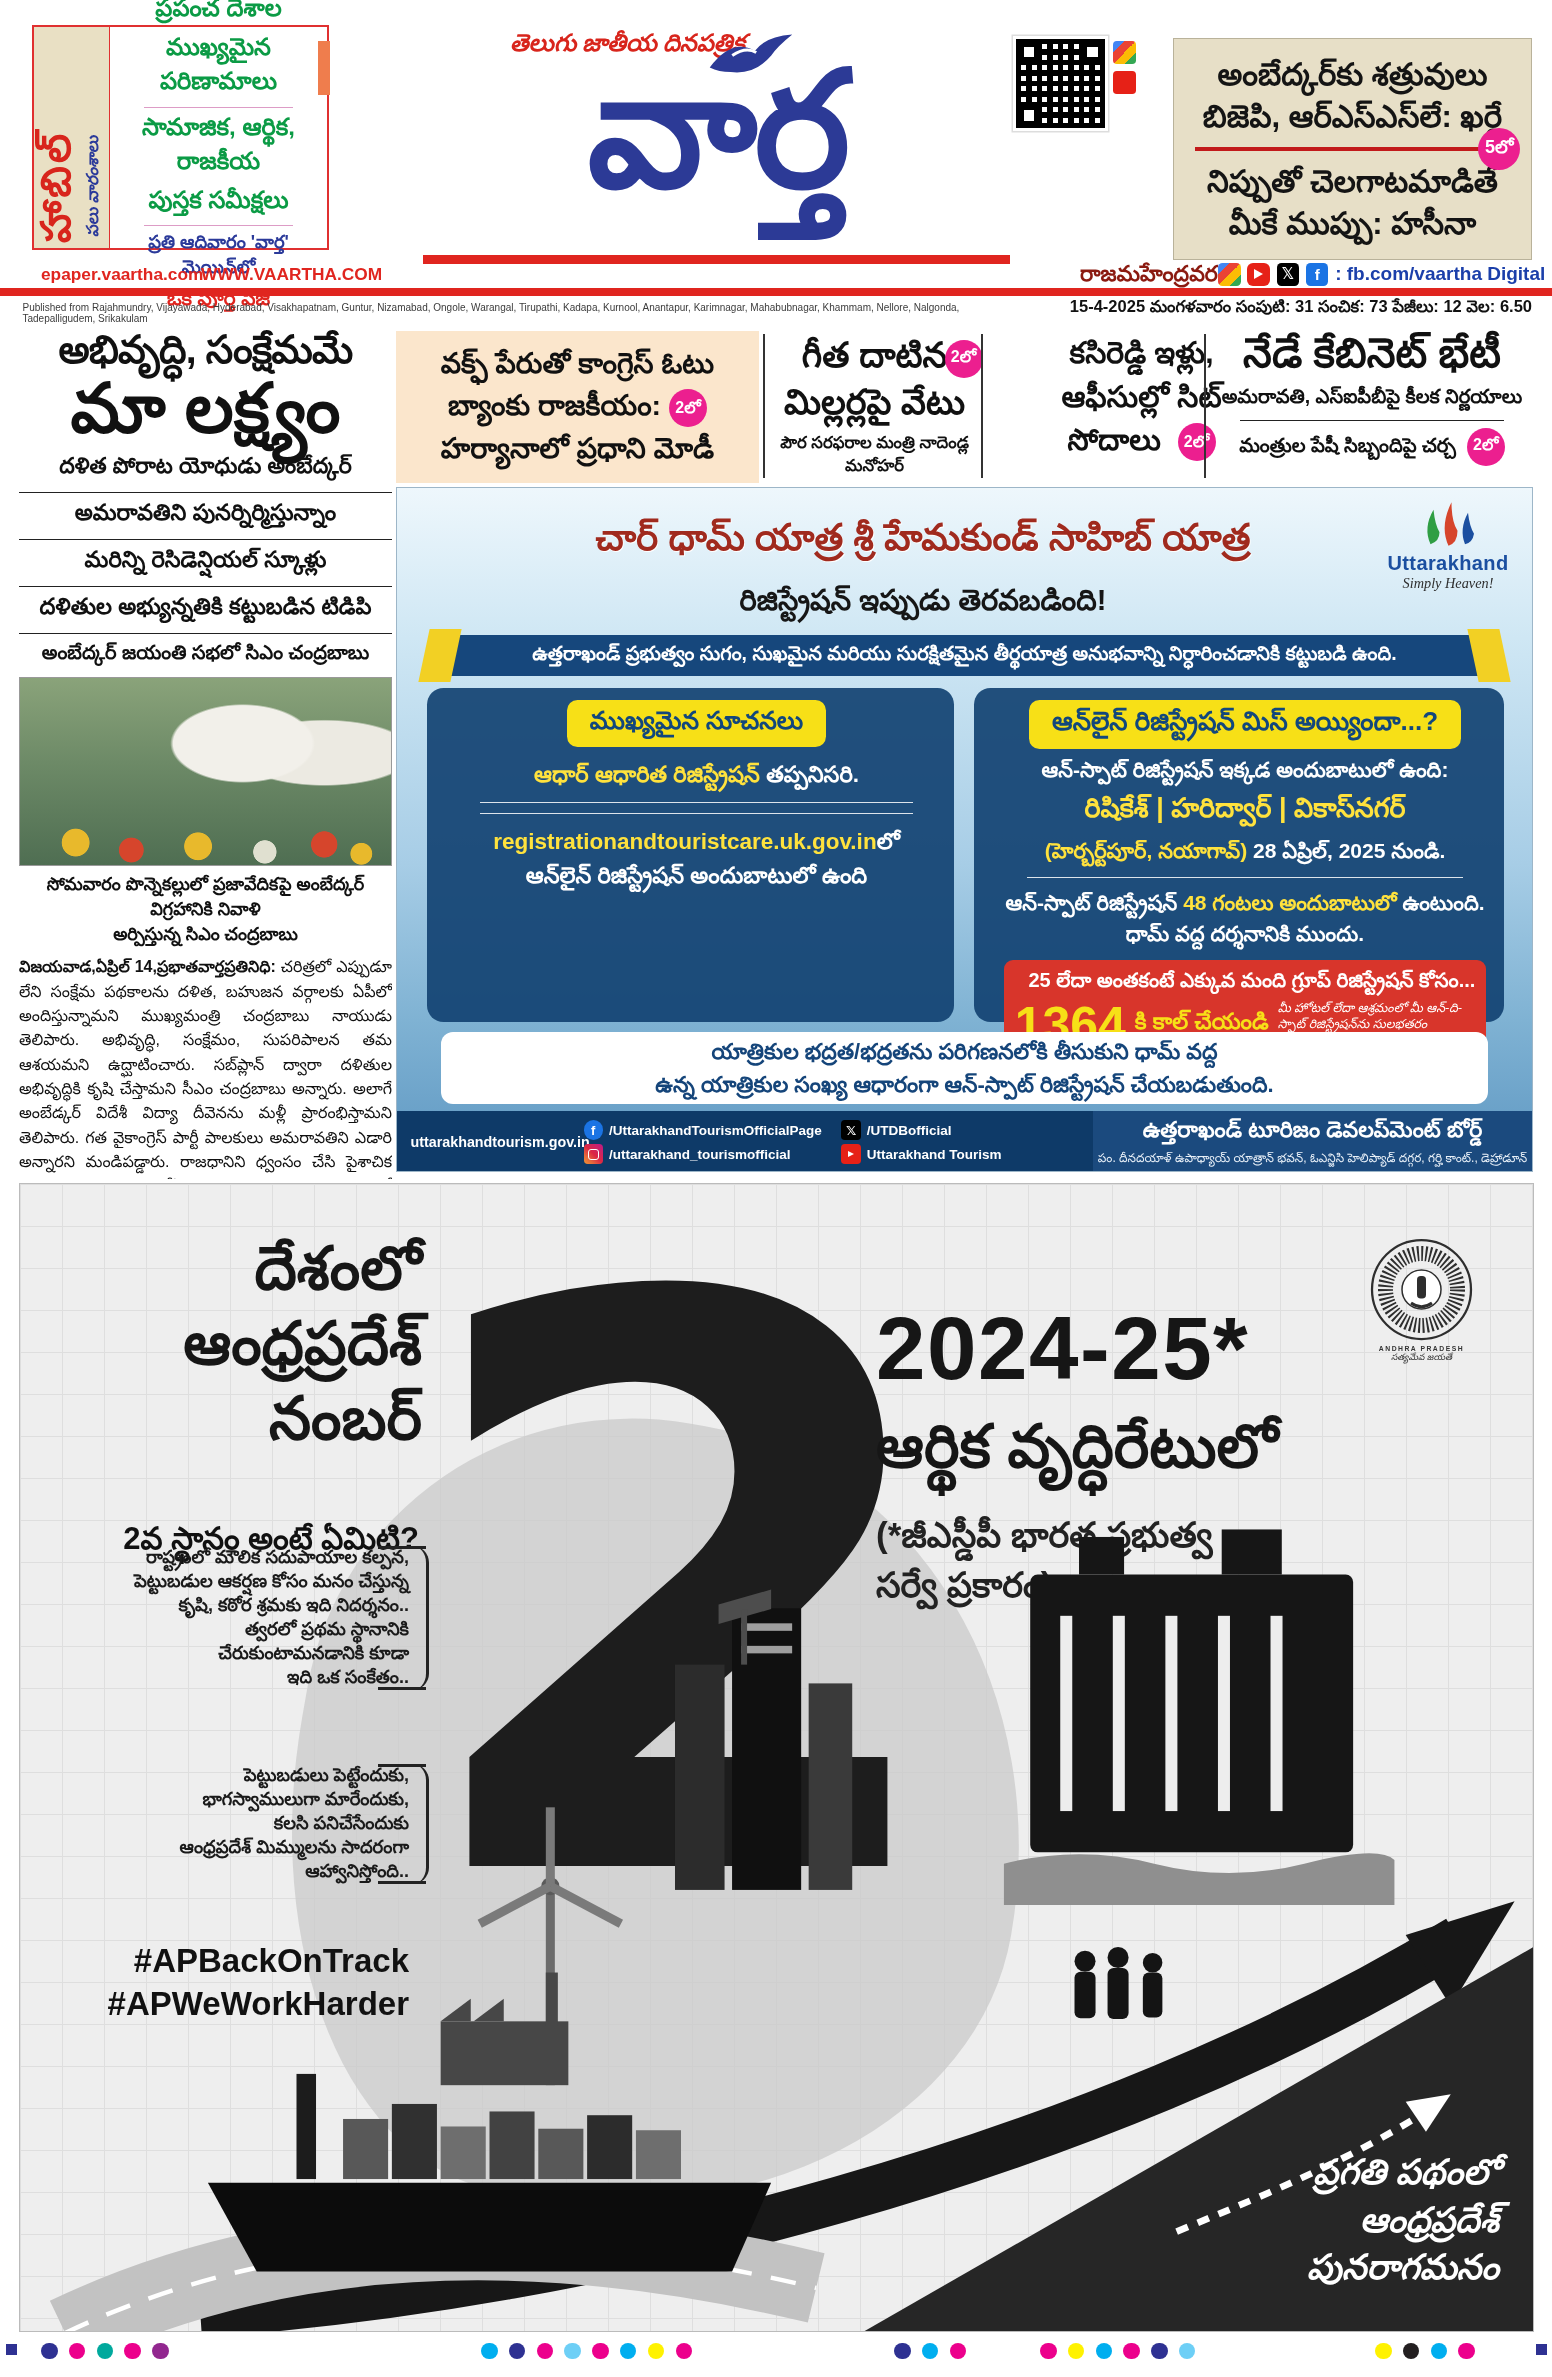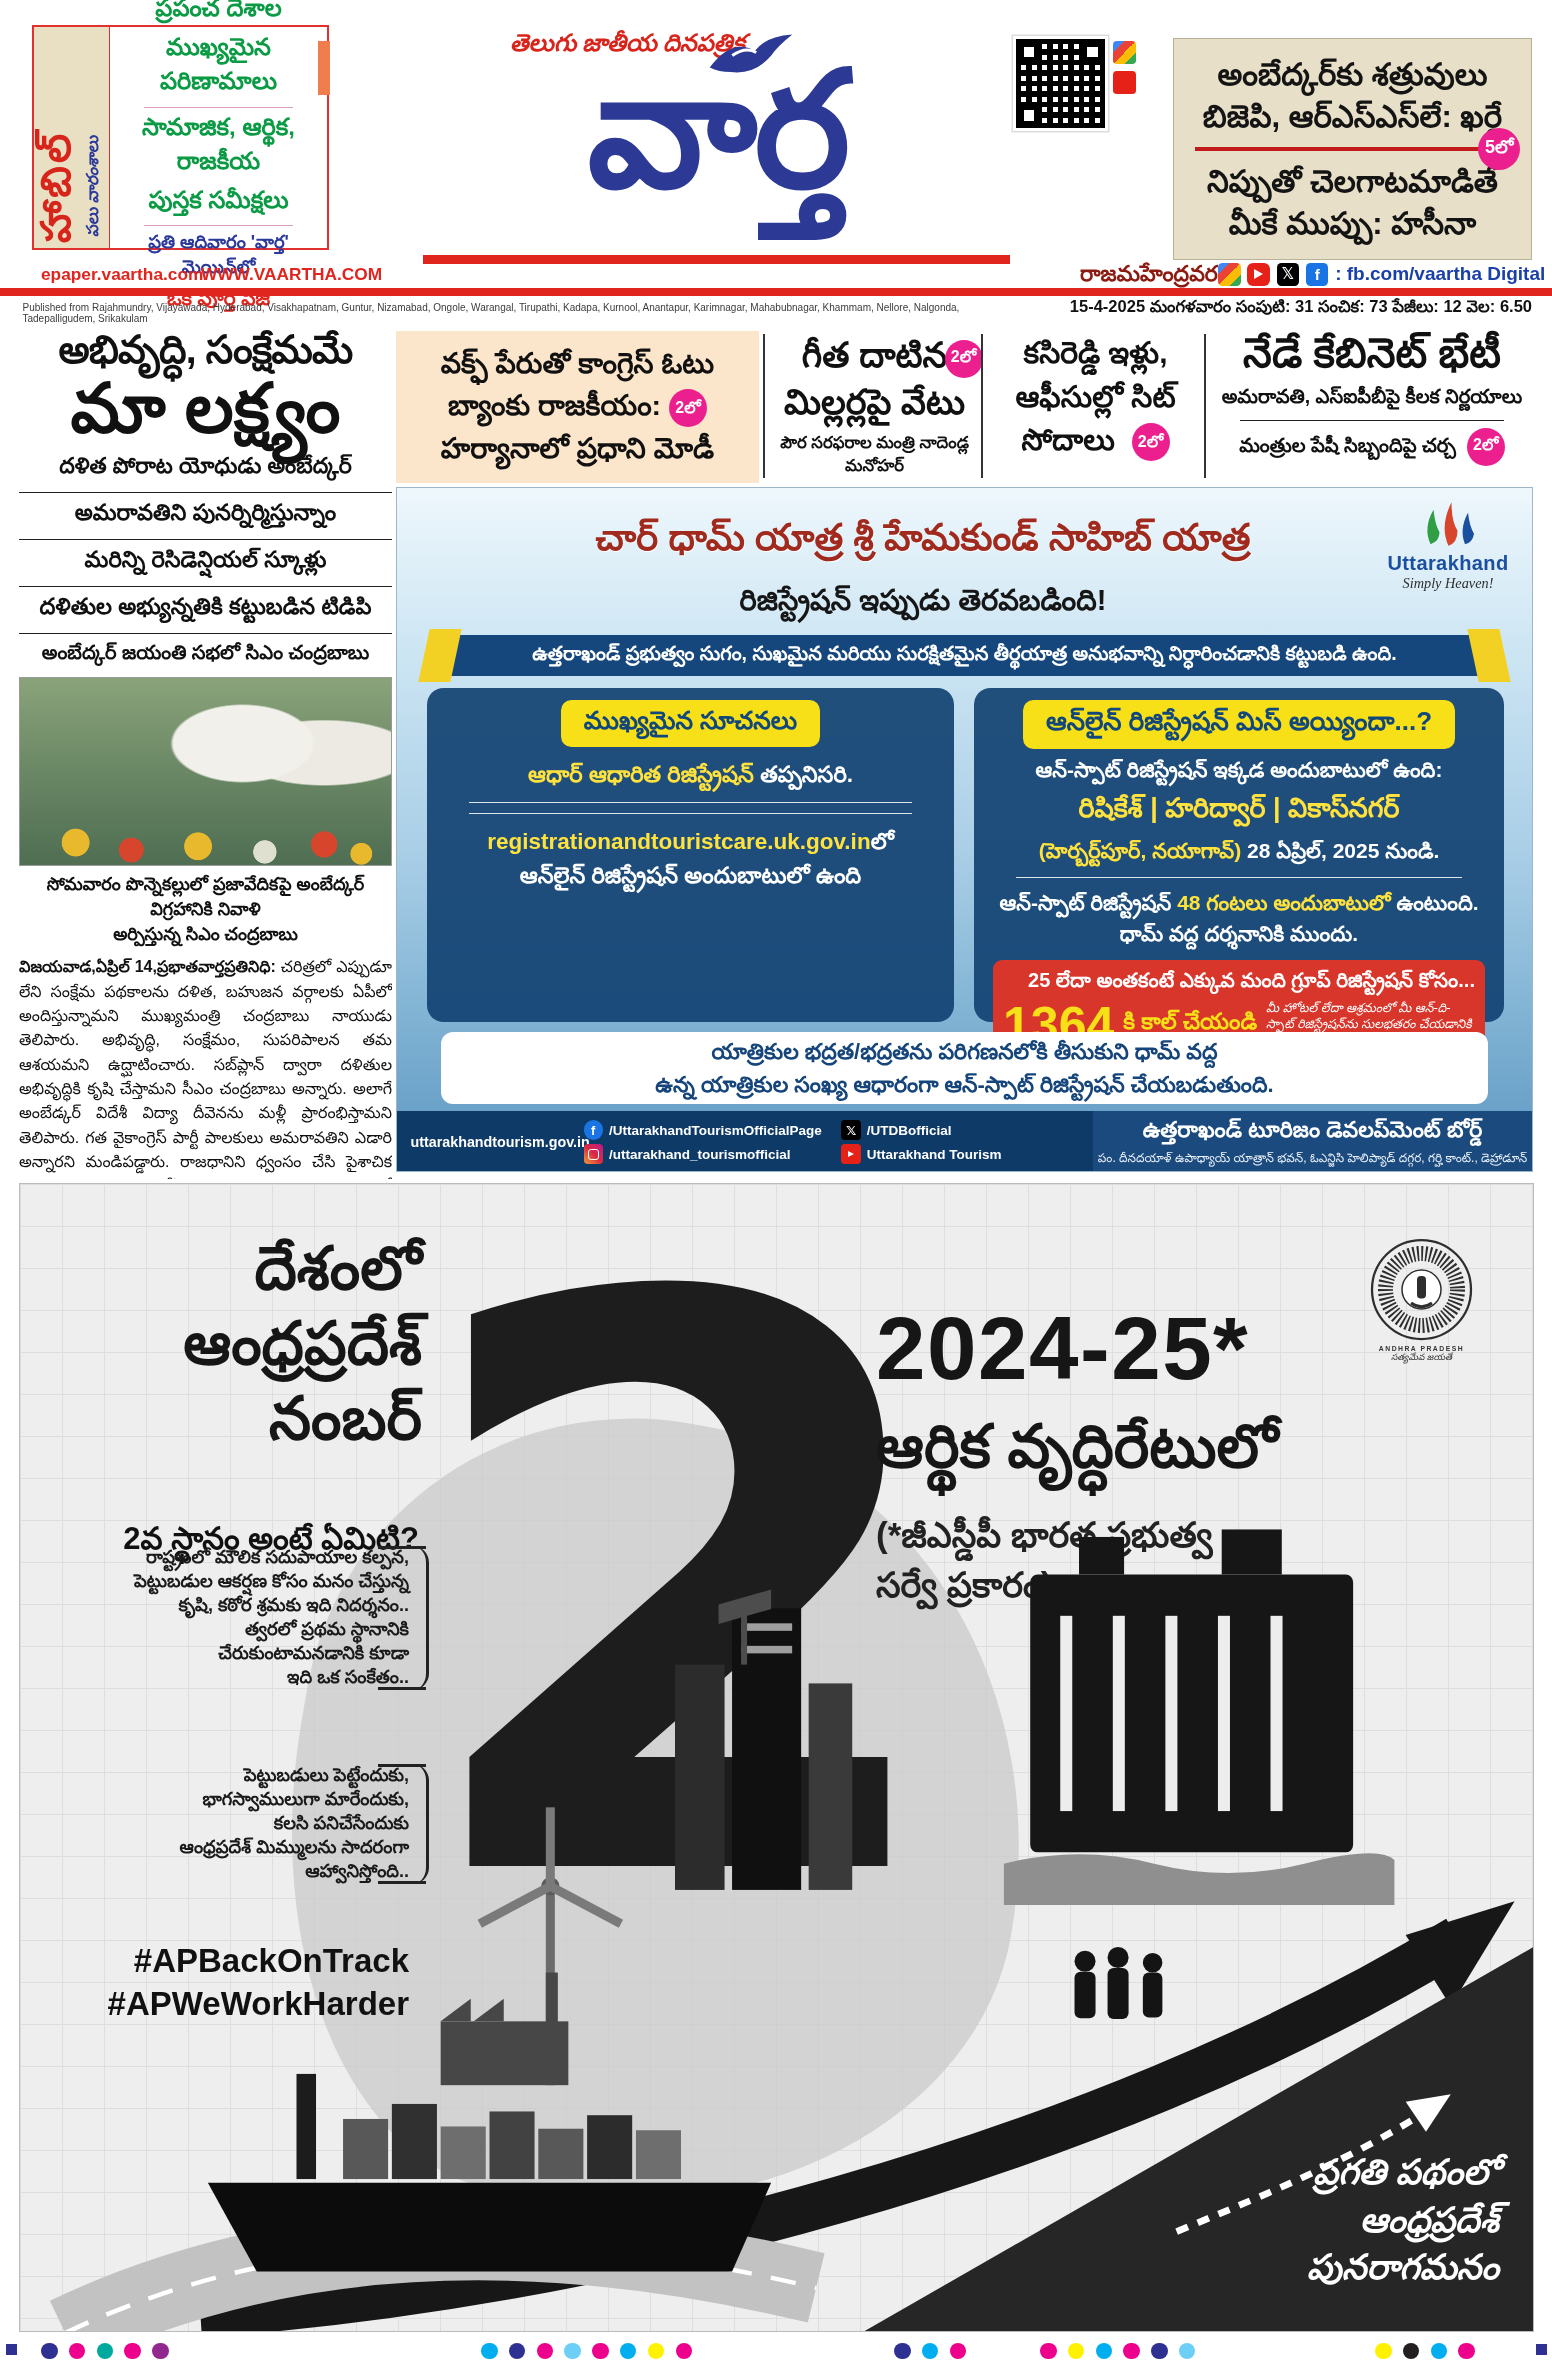--- a/index.html
+++ b/index.html
@@ -71,21 +71,21 @@
   .lead-body{margin-top:9px;font-size:16px;line-height:1.52;text-align:justify;}
 
   
   .hbox{position:absolute;top:331px;text-align:center;box-sizing:border-box;}
   .hb1{left:396px;width:363px;height:152px;background:#fbe6cc;padding-top:10.5px;}
   .hb1 .l{font-size:28.5px;font-weight:bold;line-height:1.5;}
   .hb2{left:771px;width:207px;}
   .hb2 .big{font-size:35px;font-weight:bold;line-height:1.35;}
   .hb2 .sub{font-size:16.5px;font-weight:bold;margin-top:7.5px;}
   .hb2-badge{position:absolute;right:-4.5px;top:9px;}
-  .hb3{left:989px;width:213px;}
+  .hb3{left:1035px;width:213px;}
   .hb3 .l{font-size:30px;font-weight:bold;line-height:1.45;}
   .hb4{left:1211px;width:322px;}
   .hb4 .l1{font-size:41px;font-weight:bold;line-height:1.1;}
   .hb4 .l2{font-size:19.5px;font-weight:bold;margin-top:9px;}
   .hb4 .dv{width:82%;margin:7.5px auto;border-top:1.5px solid #222;}
   .hb4 .l3{font-size:19.5px;font-weight:bold;}
   .badge.b48{width:38px;height:38px;font-size:16px;vertical-align:middle;}
   .vdiv{position:absolute;top:334px;width:2.3px;height:144px;background:#333;}
 
   
@@ -93,21 +93,21 @@
       background:linear-gradient(180deg,#eef7fc 0%,#cfe7f4 22%,#a7cde6 55%,#7fb2d3 78%,#5e97c2 100%);}
   .uk-logo{position:absolute;right:16.5px;top:10.5px;width:135px;text-align:center;}
   .uk-brand{color:#1b4fa0;font-weight:bold;font-size:20px;letter-spacing:0.4px;}
   .uk-brand-sub{font-style:italic;font-size:14.3px;color:#2e2e2e;font-family:"Liberation Serif","DejaVu Serif",serif;}
   .uk-heading{position:absolute;left:53px;top:28.5px;width:946px;text-align:center;color:#a02a1e;font-weight:bold;font-size:37px;text-shadow:0.8px 0.8px 0 #fff;}
   .uk-sub{position:absolute;left:53px;top:96px;width:946px;text-align:center;color:#161616;font-weight:bold;font-size:29px;}
   .uk-ribbon{position:absolute;left:45px;right:45px;top:147px;height:41px;background:#16477c;color:#fff;display:flex;align-items:center;justify-content:center;font-size:19.5px;font-weight:bold;z-index:1;}
   .uk-ribbon::before,.uk-ribbon::after{content:"";position:absolute;top:-6px;bottom:-6px;width:32px;background:#f2d024;z-index:-1;}
   .uk-ribbon::before{left:-18px;transform:skewX(-12deg);}
   .uk-ribbon::after{right:-18px;transform:skewX(12deg);}
-  .uk-card{position:absolute;top:200px;height:334px;background:rgba(18,66,114,.92);border-radius:16.5px;color:#fff;text-align:center;box-sizing:border-box;}
+  .uk-card{position:absolute;top:200px;height:334px;background:rgba(18,66,114,.92);border-radius:16.5px;color:#fff;text-align:center;box-sizing:border-box;padding-left:12px;}
   .uk-card.left{left:30px;width:527px;}
   .uk-card.right{left:577px;width:530px;}
   .uk-pill{display:inline-block;background:#f7e017;color:#12477c;font-weight:bold;border-radius:10.5px;padding:6px 22.5px;font-size:25px;margin-top:12px;}
   .uk-item{font-size:22.5px;font-weight:bold;line-height:1.5;margin-top:10.5px;padding:0 22.5px;}
   .uk-div{width:84%;border-top:1.5px solid rgba(255,255,255,.85);margin:10.5px auto;}
   .yel{color:#ffe23d;} .wht{color:#fff;}
   .uk-url{font-size:22.5px;font-weight:bold;}
   .uk-towns{font-size:27px;font-weight:bold;margin-top:7.5px;}
   .uk-line{font-size:21px;font-weight:bold;line-height:1.45;margin-top:6px;padding:0 18px;}
   .uk-red{margin:10.5px auto 0;width:93%;background:#d8352b;border-radius:9px;padding:9px 10.5px;box-sizing:border-box;text-align:left;}

